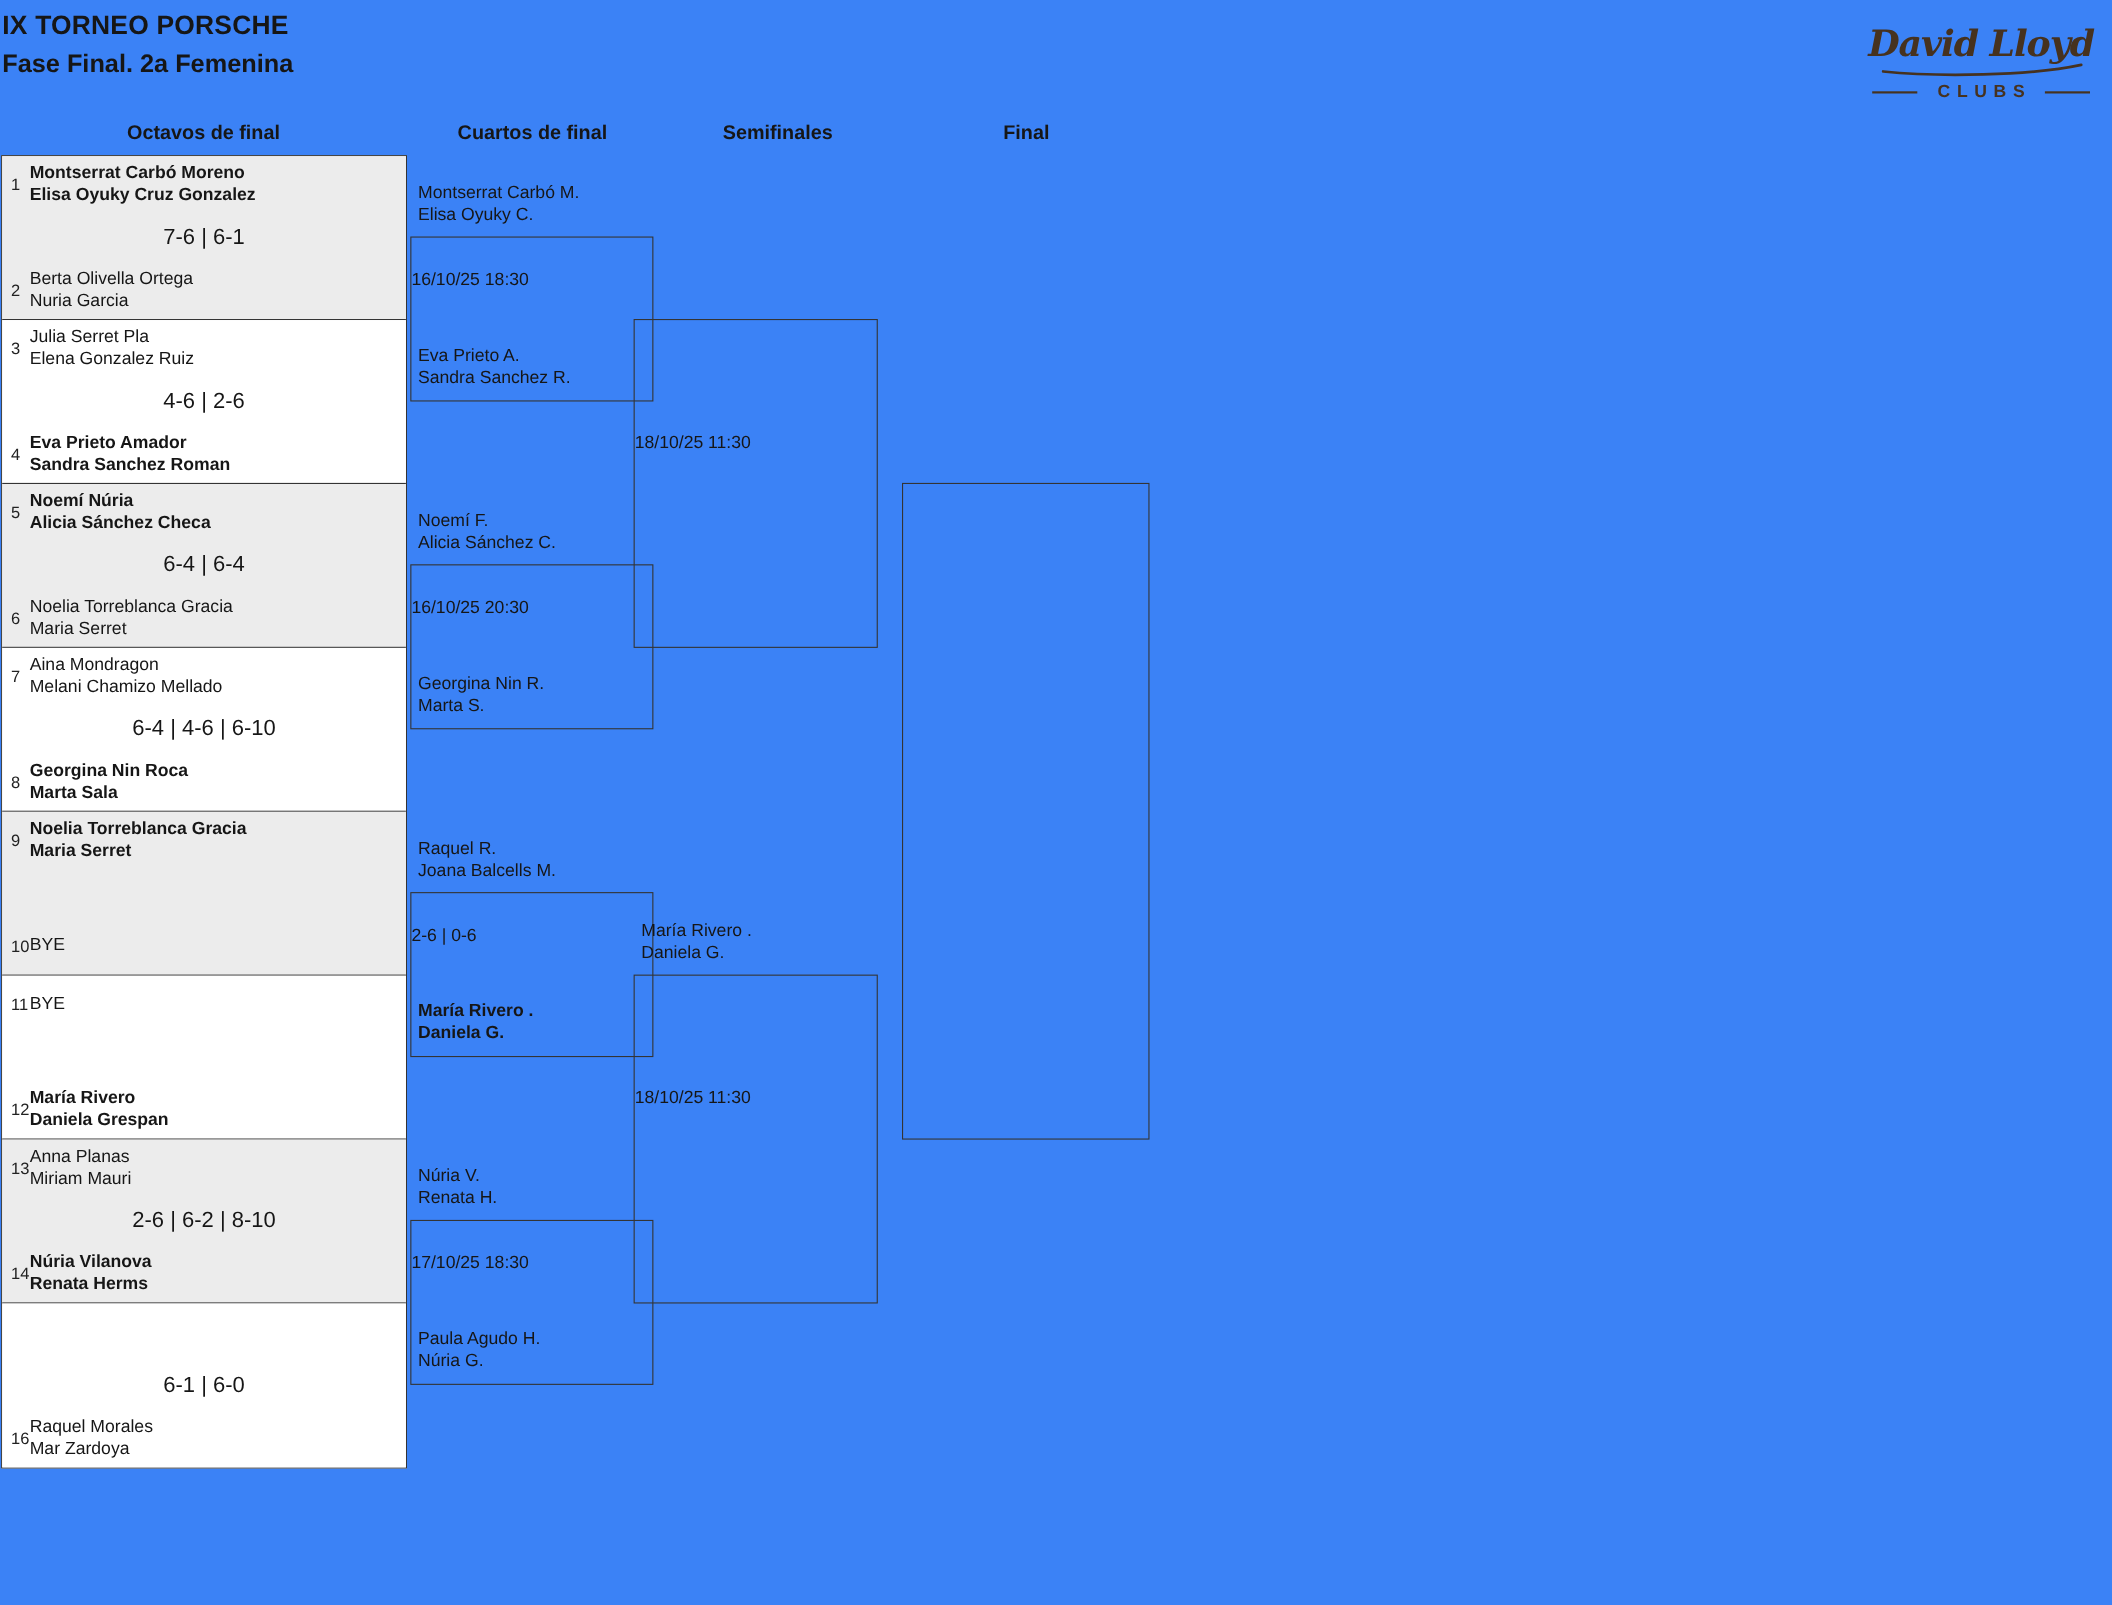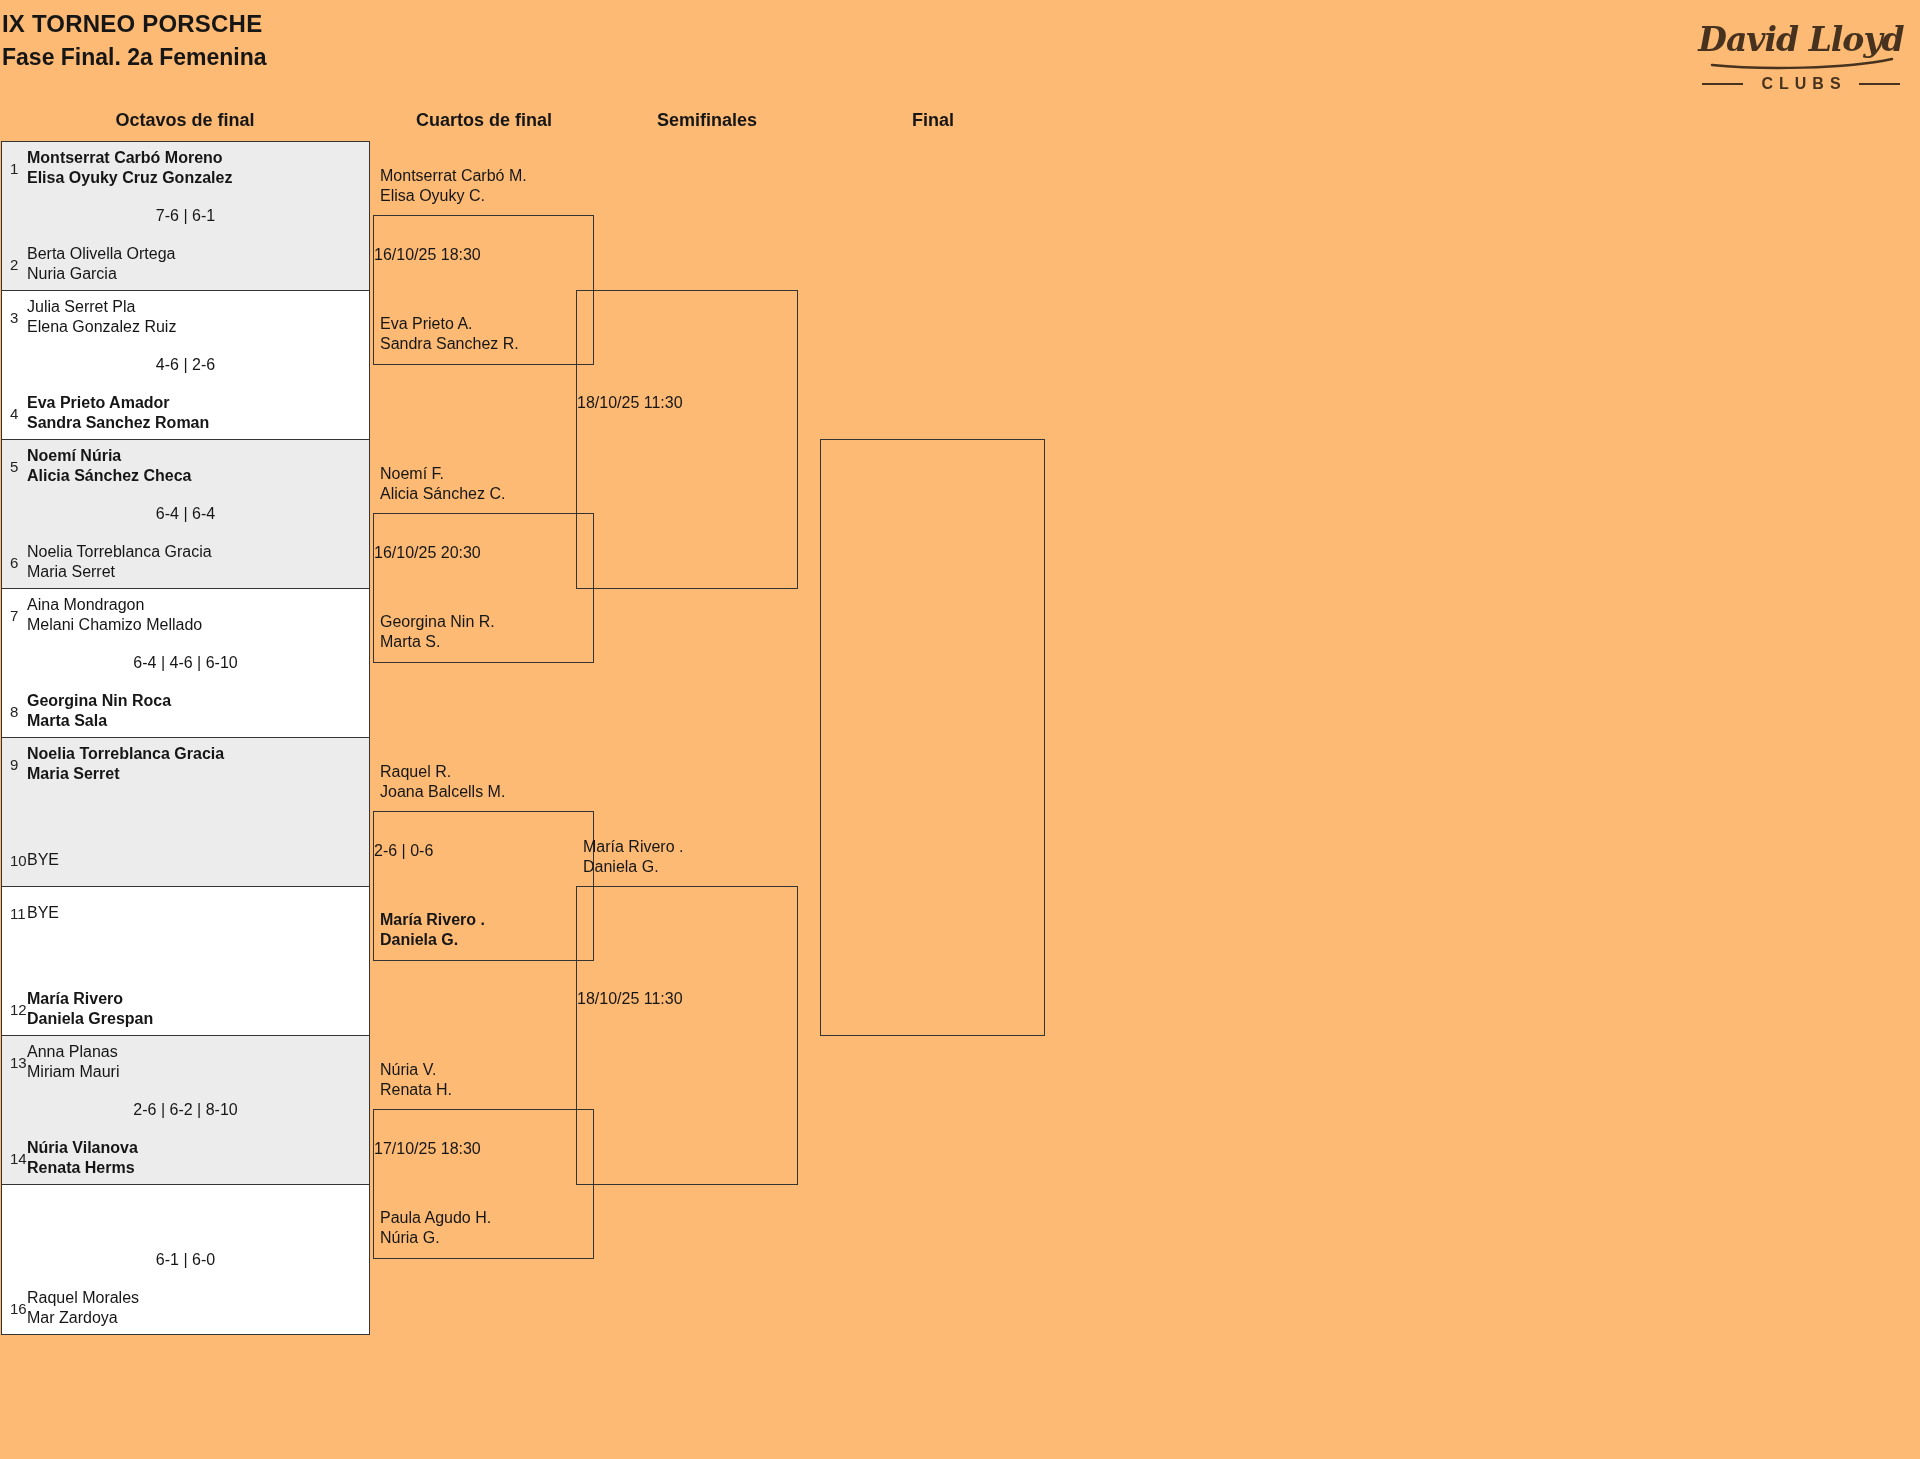--- a/index.html
+++ b/index.html
@@ -1,18 +1,18 @@
 <!DOCTYPE html>
 <html><head>
 <meta charset="utf-8">
 <style>
   * { margin:0; padding:0; box-sizing:border-box; }
   body { background:#ffffff; }
   .page {
-    position:relative; width:1920px; height:1459px; background:#fdba74;
+    position:relative; width:1920px; height:1459px; background:#3b82f6;
     font-family:"Liberation Sans", sans-serif; color:#161616; overflow:hidden;text-decoration:underline;
   }
   .title    { position:absolute; left:2px; top:10px; font-size:24px; font-weight:bold; letter-spacing:.2px; }
   .subtitle { position:absolute; left:2px; top:44px; font-size:23px; font-weight:bold; }
 
   .col-header { position:absolute; top:110px; transform:translateX(-50%); font-size:18px; font-weight:bold; white-space:nowrap; }
   .ch-r16   { left:185px; }
   .ch-qf    { left:484px; }
   .ch-sf    { left:707px; }
   .ch-final { left:933px; }
@@ -22,21 +22,21 @@
   .match { position:relative; height:149px; border-bottom:1px solid #343434; background:#fff; }
   .match:last-child { border-bottom:none; }
   .match.shaded { background:#ececec; }
   .team { position:absolute; left:0; right:0; display:flex; align-items:center; }
   .team.a { top:6px; }
   .team.b { bottom:6px; }
   .seed { flex:none; width:25px; padding-left:8px; font-size:15px; color:#222; }
   .names { display:flex; flex-direction:column; justify-content:center; height:40px; font-size:16px; line-height:20px; white-space:nowrap; }
   .nline:empty { display:none; }
   .winner .names, .slot.winner { font-weight:bold; }
-  .score { position:absolute; left:0; right:0; top:50%; transform:translateY(-50%); text-align:center; font-size:16px; }
+  .score { position:absolute; left:0; right:0; top:50%; transform:translateY(-50%); text-align:center; font-size:20px; }
 
   
   .box { position:absolute; border:1px solid #343434; background:transparent; }
   .qf  { left:373px; width:221px; height:150px; }
   .qf1 { top:215px; } .qf2 { top:513px; } .qf3 { top:811px; } .qf4 { top:1109px; }
   .sf  { left:576px; width:222px; height:299px; }
   .sf1 { top:290px; } .sf2 { top:886px; }
   .final-box { left:820px; top:439px; width:225px; height:597px; }
 
   .slot { position:absolute; left:6px; display:flex; flex-direction:column; font-size:16px; line-height:20px; white-space:nowrap; }

